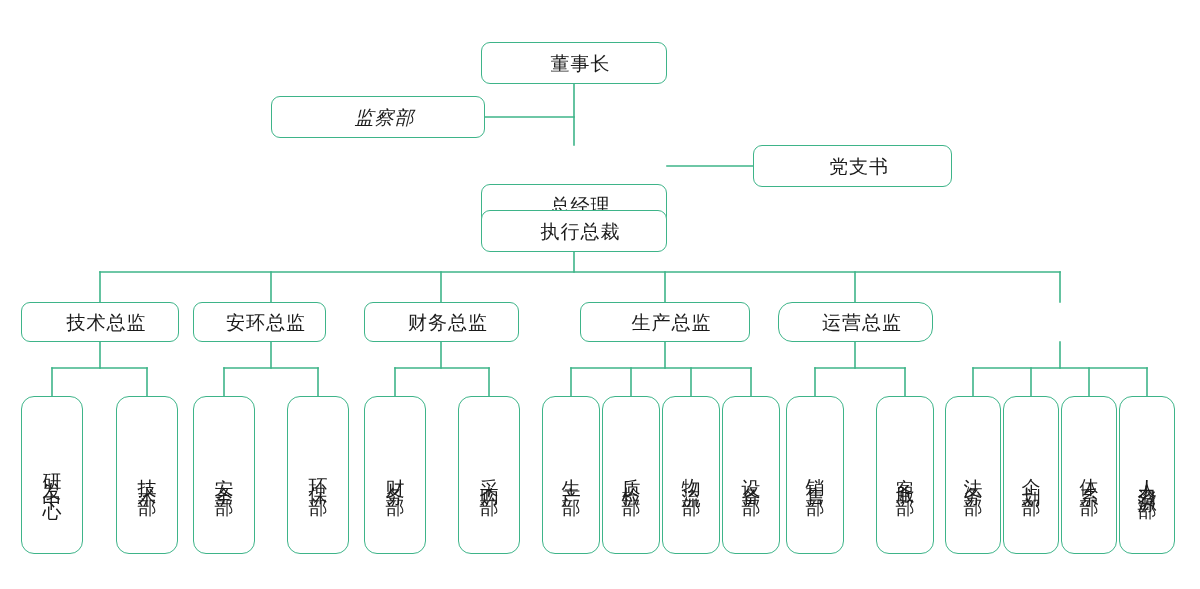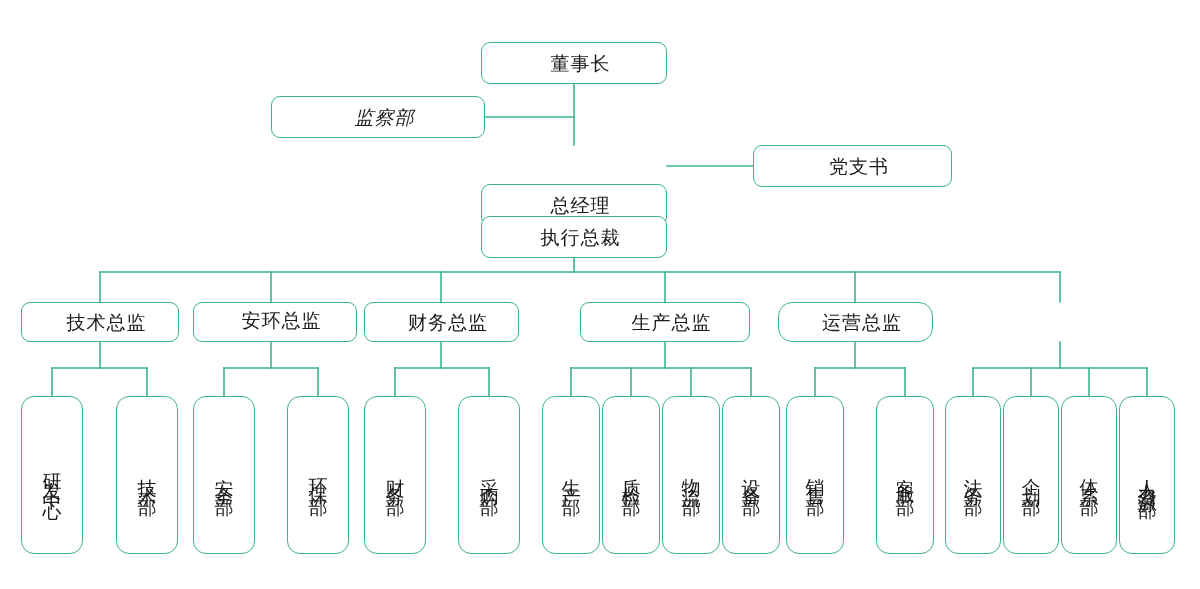--- a/index.html
+++ b/index.html
@@ -133,29 +133,29 @@
   </div>
 
   <div class="node horiz" style="left:481px;top:145px;width:186px;height:42px;margin-top:39px;">
     <span>总经理</span>
   </div>
 
   <div class="node horiz" style="left:753px;top:145px;width:199px;height:42px;justify-content:center;">
     <span>党支书</span>
   </div>
 
-  <div class="node horiz" style="left:481px;top:216px;width:186px;height:42px;">
+  <div class="node horiz" style="left:481px;top:210px;width:186px;height:42px;">
     <span>执行总裁</span>
   </div>
 
   <div class="node horiz" style="left:21px;top:302px;width:158px;height:40px;justify-content:center;">
     <span>技术总监</span>
   </div>
 
-  <div class="node horiz" style="left:193px;top:302px;width:164px;height:40px;font-family:Liberation Mono, monospace;">
+  <div class="node horiz" style="left:193px;top:302px;width:133px;height:40px;">
     <span>安环总监</span>
   </div>
 
   <div class="node horiz" style="left:364px;top:302px;width:155px;height:40px;">
     <span>财务总监</span>
   </div>
 
   <div class="node horiz" style="left:580px;top:302px;width:170px;height:40px;">
     <span>生产总监</span>
   </div>

